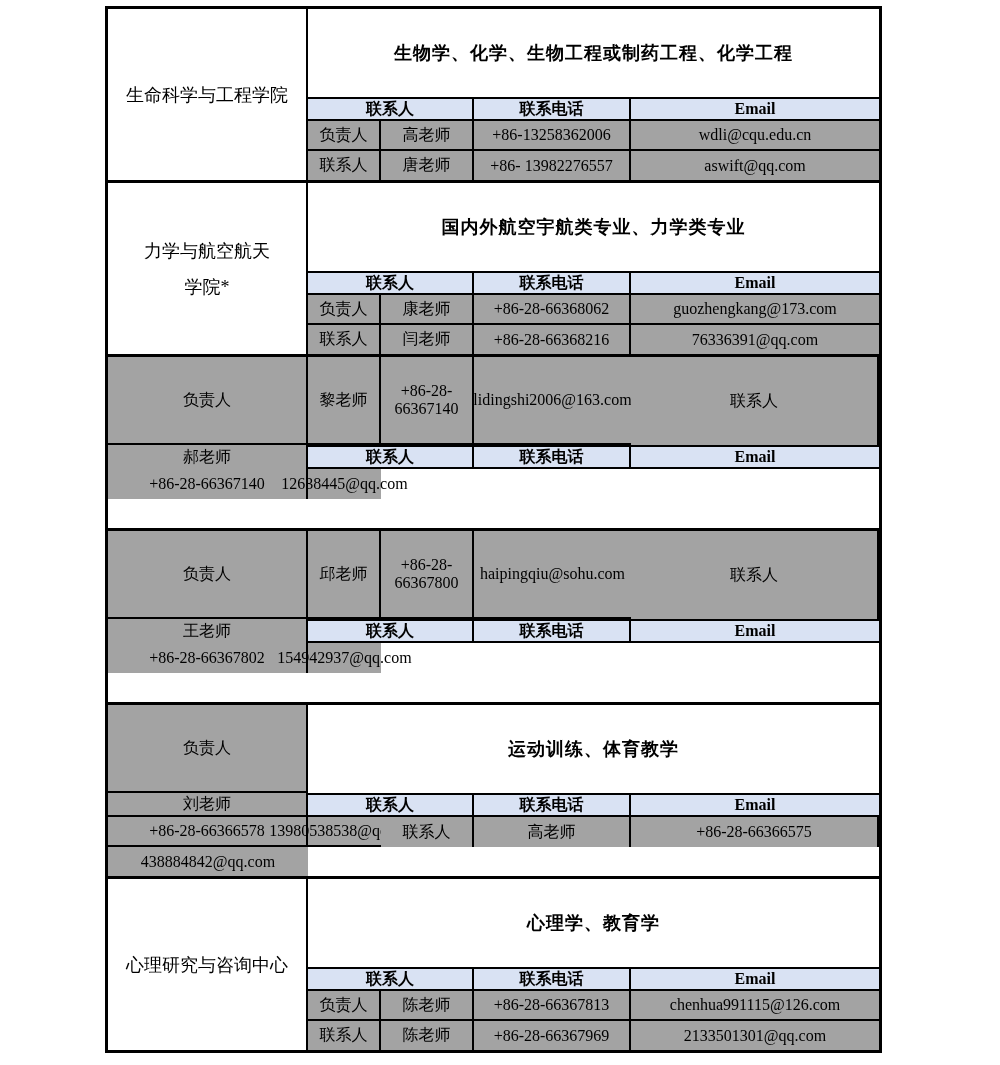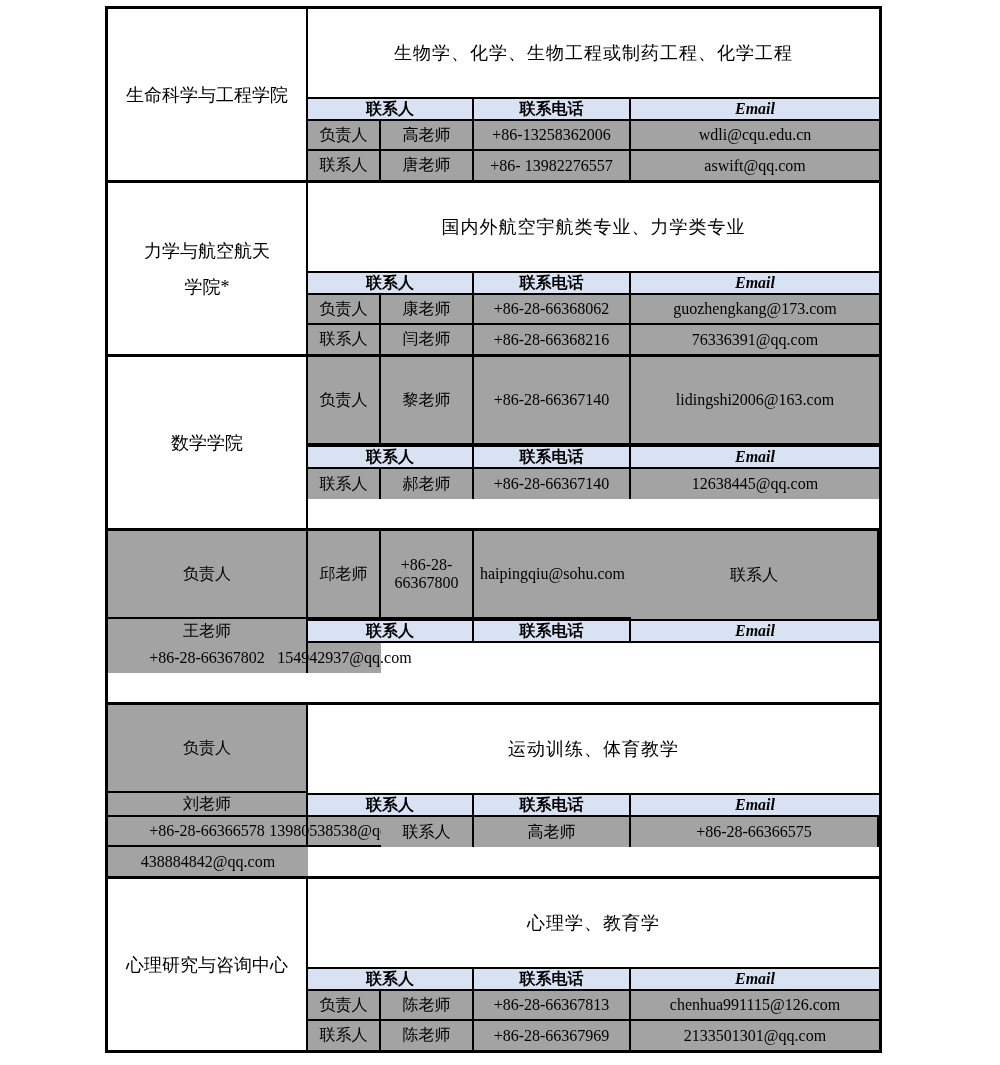--- a/index.html
+++ b/index.html
@@ -31,38 +31,38 @@
     display: flex; align-items: center; justify-content: center;
     text-align: center;
     font-size: 18px;
     line-height: 2.0;
     white-space: pre-line;
     padding: 0 18px;
   }
   .majors {
     grid-row: 1; grid-column: 2 / 6;
     display: flex; align-items: center; justify-content: center;
-    font-weight: normal;
+    font-weight: bold;
     font-size: 18px;
     letter-spacing: 1px;
     text-align: center;
     padding: 0 14px;
   }
   .hdr {
     grid-row: 2;
     background: var(--hdr-bg, #d9e2f3);
     border-top: 2px solid #000;
     border-bottom: 2px solid #000;
     display: flex; align-items: center; justify-content: center;
     font-weight: bold;
     font-size: 16px;
   }
   .hdr-contact { grid-column: 2 / 4; border-right: 2px solid #000; }
   .hdr-phone   { grid-column: 4; border-right: 2px solid #000; }
-  .hdr-email   { grid-column: 5; font-style: italic; }
+  .hdr-email   { grid-column: 5; }
   .cell {
     display: flex; align-items: center; justify-content: center;
     font-size: 16px;
     background: #a3a3a3;
     text-align: center;
   }
   .cell.vline { border-right: 2px solid #000; }
   .row-top .cell { border-bottom: 2px solid #000; }
   
 </style>
@@ -106,21 +106,20 @@
     </div>
     <div style="display:contents">
       <div class="cell vline">联系人</div>
       <div class="cell vline">闫老师</div>
       <div class="cell vline">+86-28-66368216</div>
       <div class="cell">76336391@qq.com</div>
     </div>
   </div>
 
   <div class="section">
-    <div class="college">数学学院</div>
     <div class="hdr hdr-contact">联系人</div>
     <div class="hdr hdr-phone">联系电话</div>
     <div class="hdr hdr-email">Email</div>
     <div class="row-top" style="display:contents">
       <div class="cell vline">负责人</div>
       <div class="cell vline">黎老师</div>
       <div class="cell vline">+86-28-66367140</div>
       <div class="cell">lidingshi2006@163.com</div>
     </div>
     <div style="display:contents">

